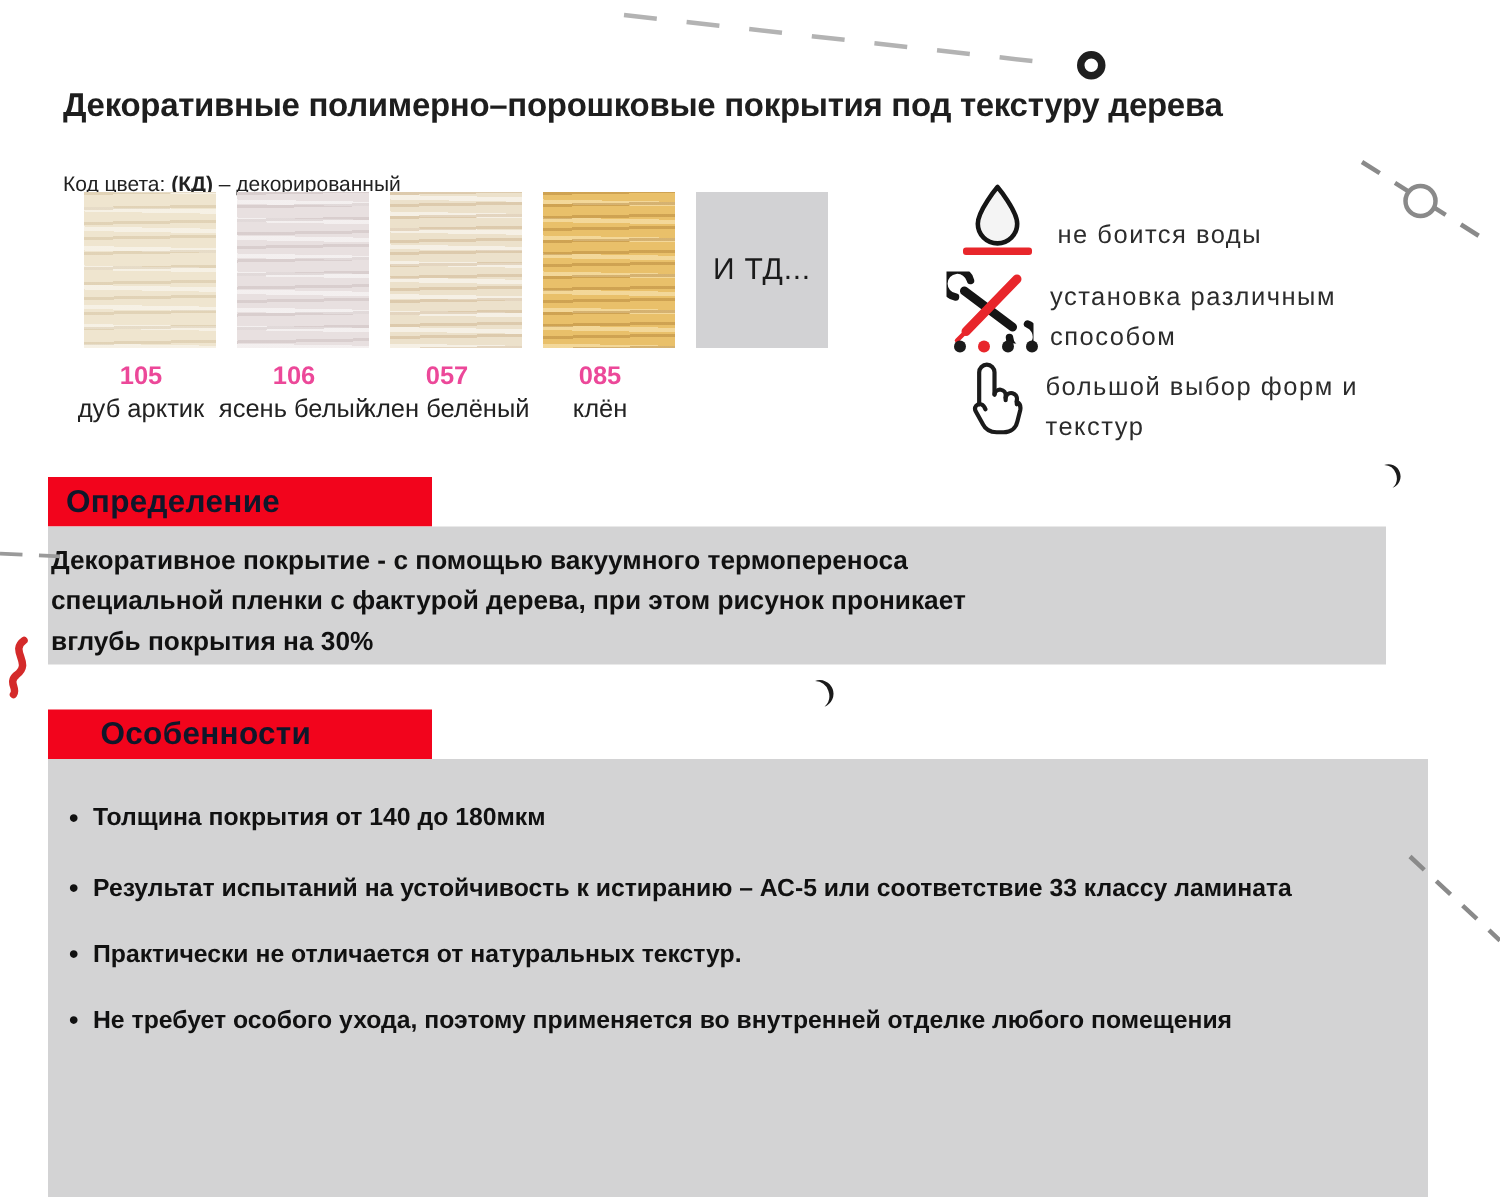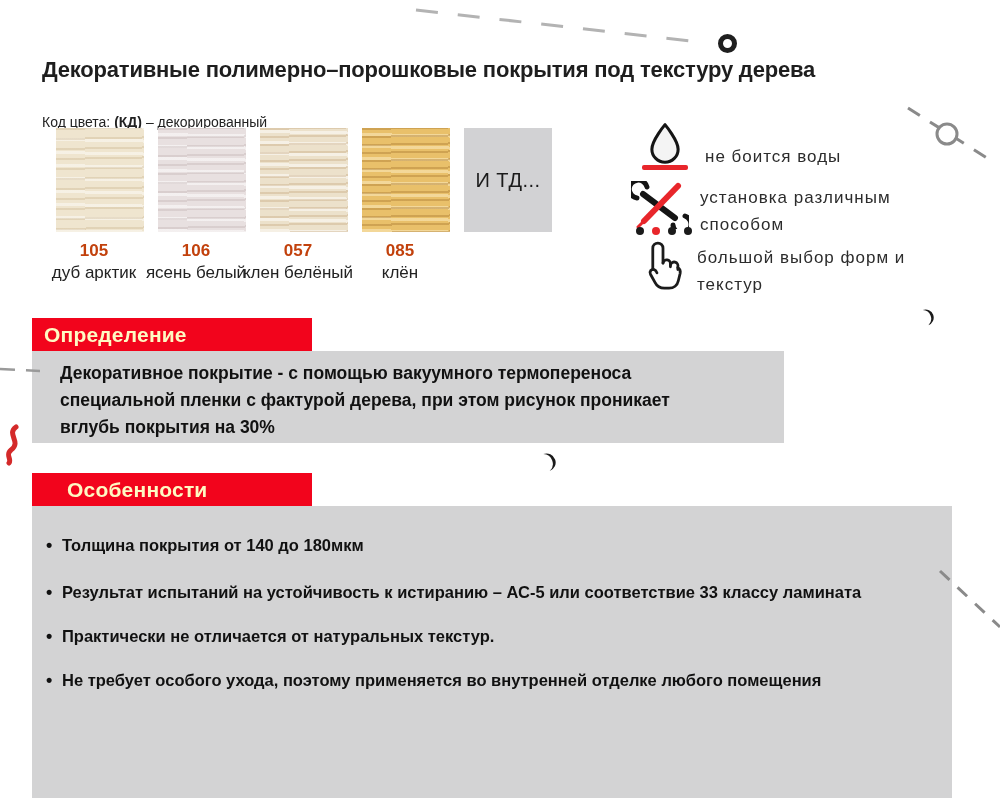--- a/index.html
+++ b/index.html
@@ -22,38 +22,38 @@
       repeating-linear-gradient(179deg, rgba(178,160,160,.28) 0 2px, transparent 2px 9px),
       repeating-linear-gradient(1deg, rgba(255,255,255,.5) 0 3px, transparent 3px 12px);}
   .chip.s2{background-color:#ece1cb;background-image:
       repeating-linear-gradient(179deg, rgba(186,150,104,.3) 0 2px, transparent 2px 8px),
       repeating-linear-gradient(1deg, rgba(255,255,255,.5) 0 3px, transparent 3px 11px);}
   .chip.s3{background-color:#e9c06a;background-image:
       repeating-linear-gradient(179deg, rgba(158,108,38,.35) 0 2px, transparent 2px 8px),
       repeating-linear-gradient(1deg, rgba(255,244,210,.45) 0 3px, transparent 3px 12px);}
   .chip.more{background:#d2d2d4;display:flex;align-items:center;justify-content:center;
       font-size:20px;color:#1b1b1b;letter-spacing:.5px;}
-  .swatch-code{margin-top:9px;font-size:17px;font-weight:600;color:#c2410c;}
+  .swatch-code{margin-top:9px;font-size:17px;font-weight:600;color:#ec4899;}
   .swatch-name{margin-top:2px;font-size:17px;color:#222;white-space:nowrap;}
   
   .feat-label{position:absolute;font-size:17px;font-weight:400;letter-spacing:1px;color:#2c2c2c;line-height:1.6;}
   .drop-wrap{position:absolute;left:645px;top:122px;}
   .red-bar{position:absolute;left:642px;top:165px;width:46px;height:5px;background:#e8262b;border-radius:2px;}
   .tools-wrap{position:absolute;left:631px;top:181px;}
   .dots{position:absolute;left:636px;top:227px;display:flex;gap:8px;}
   .dots span{width:8px;height:8px;border-radius:50%;background:#1b1b1b;display:block;}
   .dots span.red{background:#e8262b;}
   .hand-wrap{position:absolute;left:640px;top:238px;}
   
-  .sec-header{position:absolute;left:32px;width:280px;height:33px;background:#f2041c;color:#fef9c3;
+  .sec-header{position:absolute;left:32px;width:256px;height:33px;background:#f2041c;color:#0f172a;
       font-size:21px;font-weight:800;line-height:33px;padding-left:12px;box-sizing:border-box;letter-spacing:.2px;}
   .sec-header.def{top:318px;}
   .sec-header.feat{top:473px;padding-left:35px;}
   .panel{position:absolute;left:32px;background:#d3d3d4;box-sizing:border-box;}
-  .panel.def{top:351px;width:752px;height:92px;padding:9px 28px;}
+  .panel.def{top:351px;width:892px;height:92px;padding:9px 2px;}
   .panel.def .text{max-width:620px;font-size:17.5px;font-weight:700;line-height:27px;color:#111;}
   .panel.feat{top:506px;width:920px;height:292px;padding:24px 16px 10px 14px;}
   .bullets{list-style:none;margin:0;padding:0;}
   .bullets li{position:relative;padding-left:16px;font-size:16.5px;font-weight:700;color:#111;
       line-height:30px;margin-bottom:14px;}
   .bullets li::before{content:"\2022";position:absolute;left:0;top:0;font-size:18px;}
   .bullets li:nth-child(2){max-width:880px;line-height:37px;margin-bottom:10px;}
   .bullets li:nth-child(4){max-width:760px;}
   
   .deco{position:absolute;pointer-events:none;}

